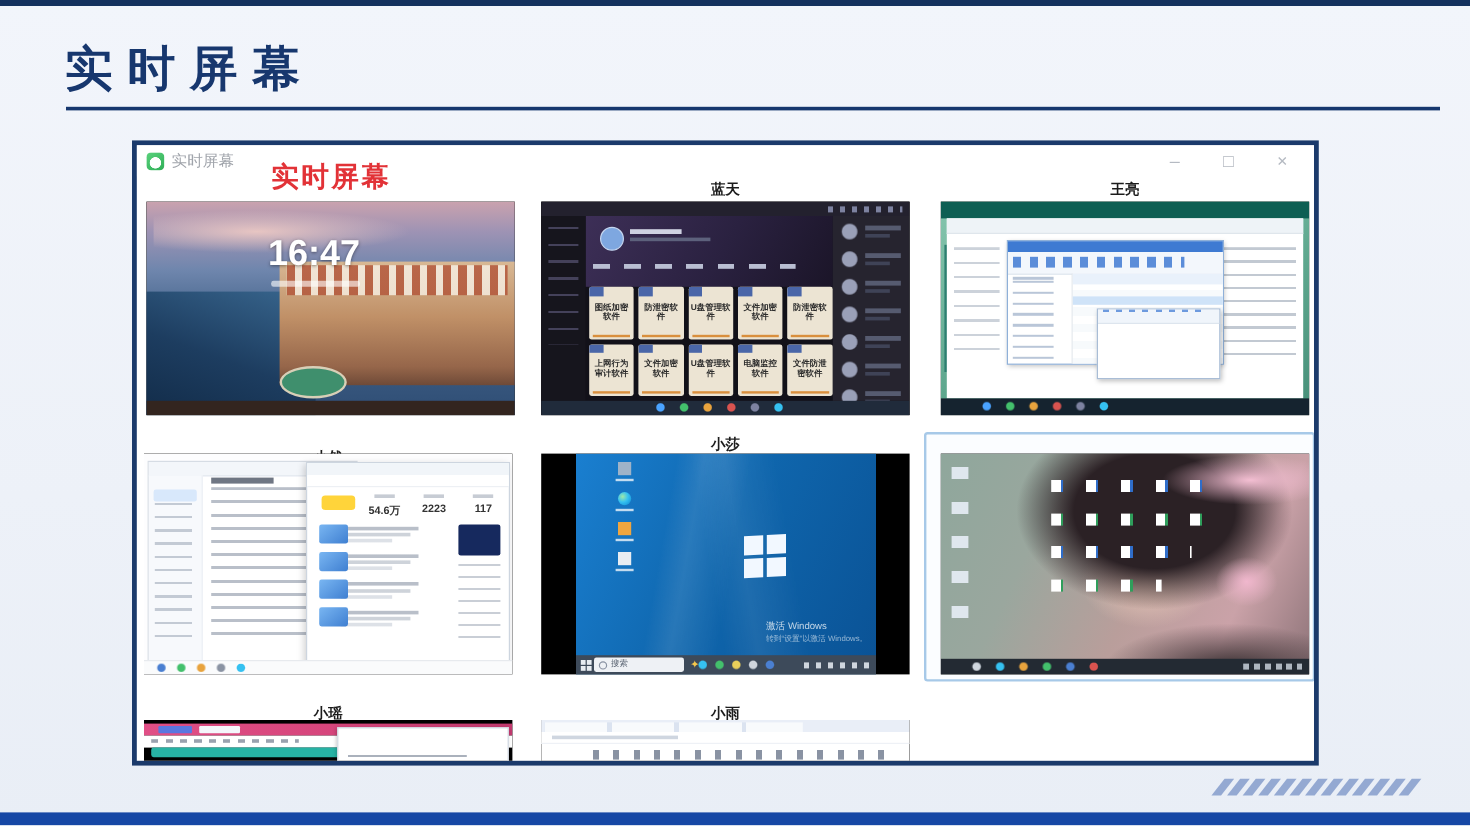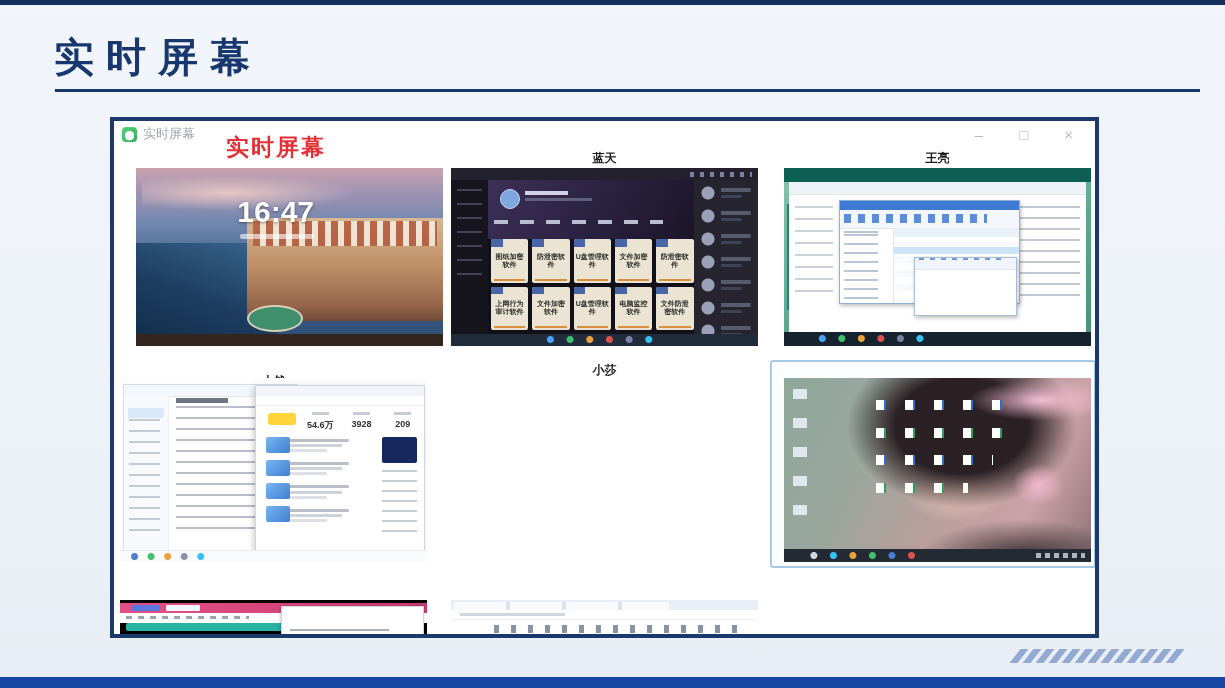--- a/index.html
+++ b/index.html
@@ -226,21 +226,21 @@
         <span>×</span>
       </span>
     </div>
     <div class="annotation">实时屏幕</div>
 
     <div class="selection-ring"></div>
 
     <div class="cell-label" style="left:670px;top:29px;">王亮</div>
     <div class="cell-label" style="left:337px;top:29px;">蓝天</div>
 
-    <div class="thumb" style="left:22px;top:47px;height:178px;">
+    <div class="thumb" style="left:8px;top:47px;height:178px;">
       <div class="abs sv-sky"></div>
       <div class="abs sv-cloud"></div>
       <div class="abs sv-sea"></div>
       <div class="abs sv-village"></div>
       <div class="abs sv-roofs"></div>
       <div class="abs sv-pool"></div>
       <div class="abs sv-beach"></div>
       <div class="abs sv-clock">16:47</div>
       <div class="abs sv-date"></div>
     </div>
@@ -324,50 +324,74 @@
         <div class="abs xr-sel"></div>
         <div class="abs xr-head"></div>
         <div class="abs xr-content"></div>
       </div>
       <div class="abs xr-win2">
         <div class="abs xr-w2top"></div>
         <div class="abs xr-url2"></div>
         <div class="abs xr-ybtn"></div>
         <div class="abs xr-stats">
           <div class="xr-stat">54.6万</div>
-          <div class="xr-stat">3928</div>
-          <div class="xr-stat">209</div>
+          <div class="xr-stat">2223</div>
+          <div class="xr-stat">117</div>
         </div>
         <div class="abs xr-results">
           <div class="xr-res"></div>
           <div class="xr-res"></div>
           <div class="xr-res"></div>
           <div class="xr-res"></div>
         </div>
         <div class="abs xr-promo"></div>
         <div class="abs xr-promolines"></div>
       </div>
       <div class="abs xr-task"></div>
       <div class="abs xr-taskdots" style="bottom:1%;height:4%;top:auto;"></div>
     </div>
 
+    <div class="thumb" style="left:337px;top:257px;height:184px;">
+      <div class="abs xs-screen">
+        <div class="abs xs-logo"></div>
+        <div class="abs xs-icons">
+          <div class="xs-ic bin"></div>
+          <div class="xs-ic edge"></div>
+          <div class="xs-ic folder"></div>
+          <div class="xs-ic doc"></div>
+        </div>
+        <div class="abs xs-activate">
+          <div>激活 Windows</div>
+          <div class="sub">转到“设置”以激活 Windows。</div>
+        </div>
+        <div class="abs xs-task">
+          <div class="abs xs-start"></div>
+          <div class="abs xs-search">搜索</div>
+          <div class="abs xs-spark">✦</div>
+          <div class="abs xs-tbicons"></div>
+          <div class="abs xs-traydash"></div>
+        </div>
+      </div>
+    </div>
 
     <div class="thumb" style="left:670px;top:257px;height:184px;">
       <div class="abs xm-bg"></div>
       <div class="abs xm-leftcol"></div>
       <div class="abs xm-row" style="left:30%;top:12%;width:43%;"></div>
       <div class="abs xm-row g" style="left:30%;top:27%;width:41%;"></div>
       <div class="abs xm-row" style="left:30%;top:42%;width:38%;"></div>
       <div class="abs xm-row g" style="left:30%;top:57%;width:30%;"></div>
       <div class="abs xm-task">
         <div class="abs xm-taskdots"></div>
         <div class="abs xm-clock"></div>
       </div>
     </div>
 
+    <div class="cell-label" style="left:6px;top:465px;">小瑶</div>
+    <div class="cell-label" style="left:337px;top:465px;">小雨</div>
 
     <div class="thumb" style="left:6px;top:479px;height:130px;">
       <div class="abs yy-tabbar"></div>
       <div class="abs yy-tab-blue"></div>
       <div class="abs yy-tab-white"></div>
       <div class="abs yy-toolbar"></div>
       <div class="abs yy-tooldash"></div>
       <div class="abs yy-teal"></div>
       <div class="abs yy-win">
         <div class="abs yy-windash"></div>

